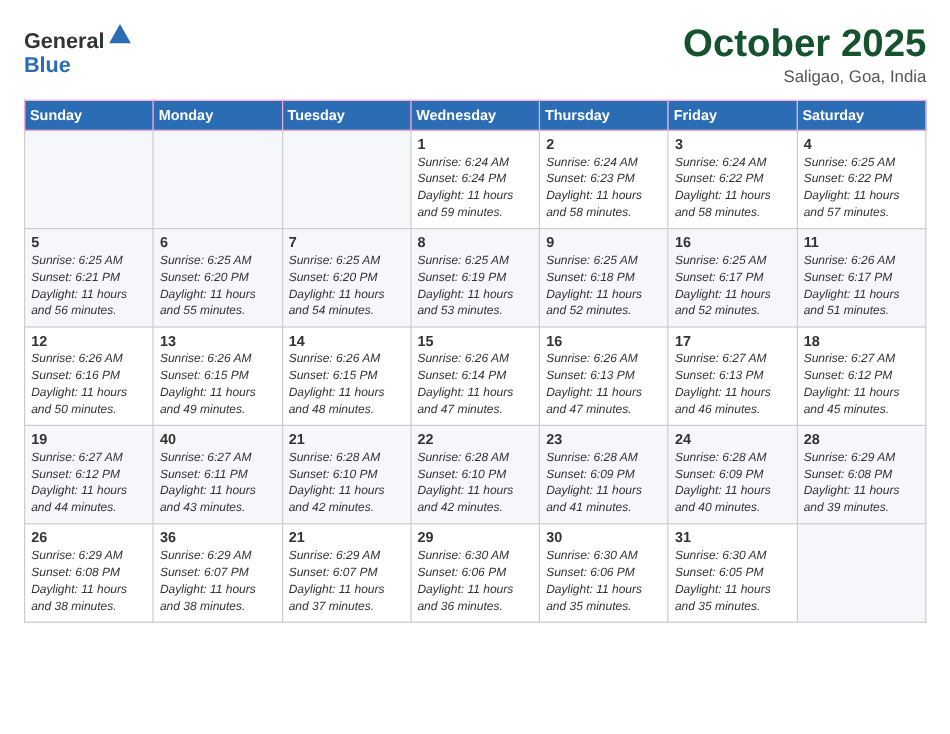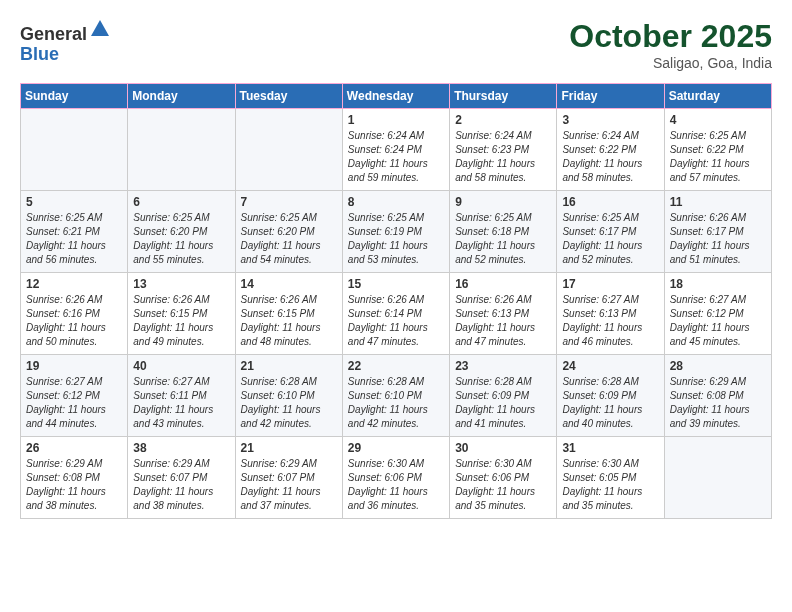--- a/index.html
+++ b/index.html
@@ -315,21 +315,21 @@
         </tr>
         <tr>
           <td>
             <span class="day-num">26</span>
             <div class="day-info" style="white-space: pre-line;">Sunrise: 6:29 AM
 Sunset: 6:08 PM
 Daylight: 11 hours
 and 38 minutes.</div>
           </td>
           <td>
-            <span class="day-num">38</span>
+            <span class="day-num">36</span>
             <div class="day-info" style="white-space: pre-line;">Sunrise: 6:29 AM
 Sunset: 6:07 PM
 Daylight: 11 hours
 and 38 minutes.</div>
           </td>
           <td>
             <span class="day-num">21</span>
             <div class="day-info" style="white-space: pre-line;">Sunrise: 6:29 AM
 Sunset: 6:07 PM
 Daylight: 11 hours

